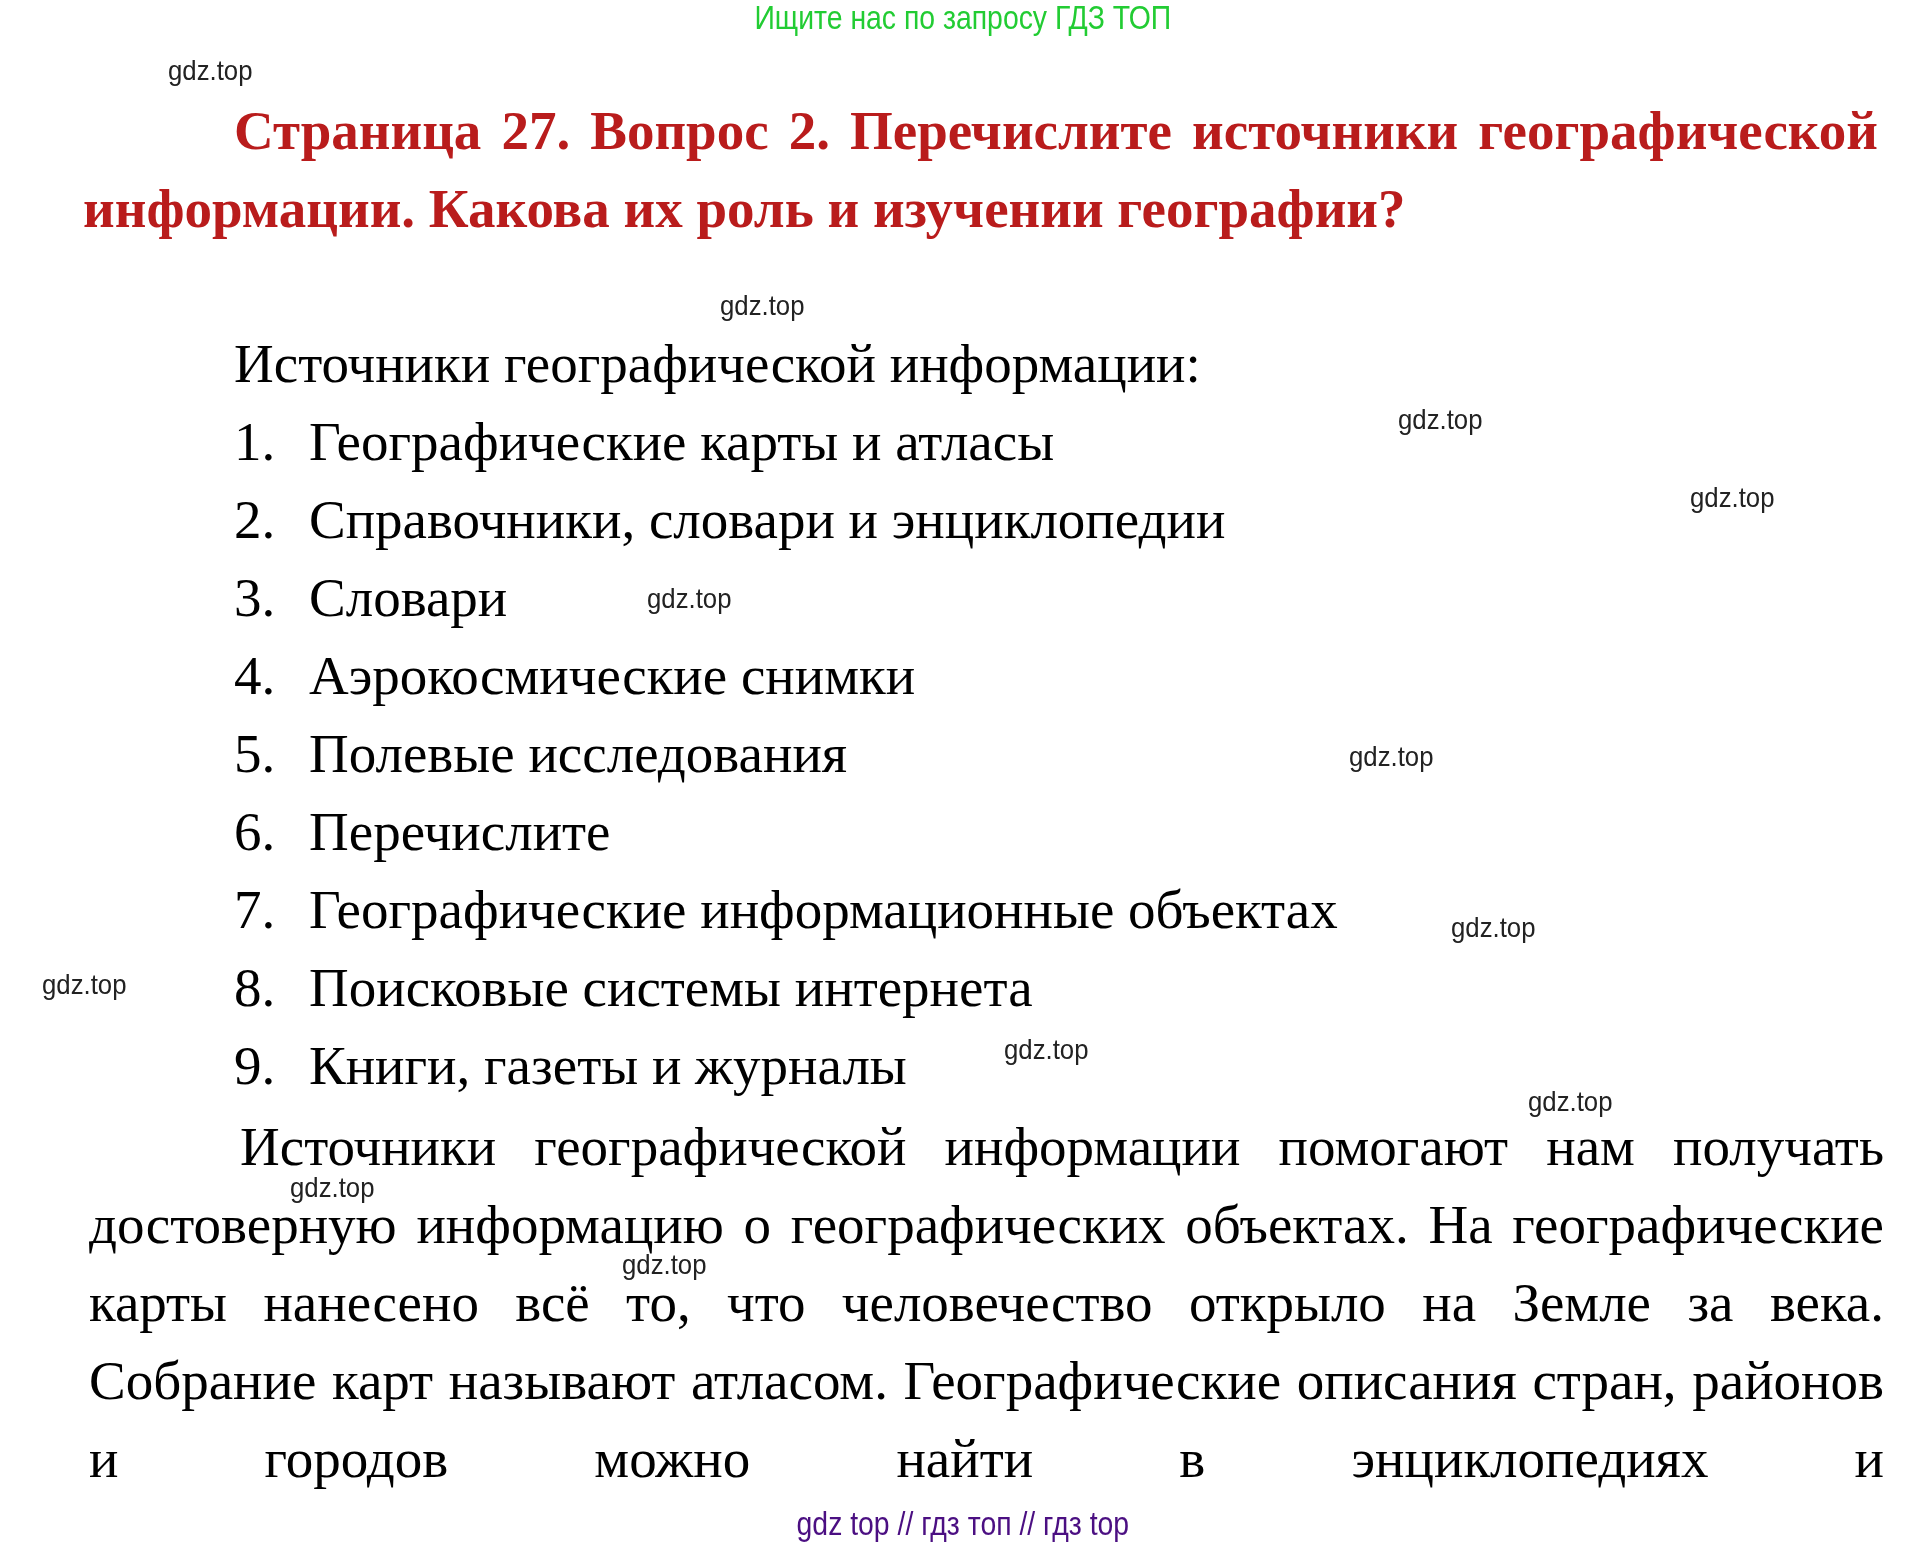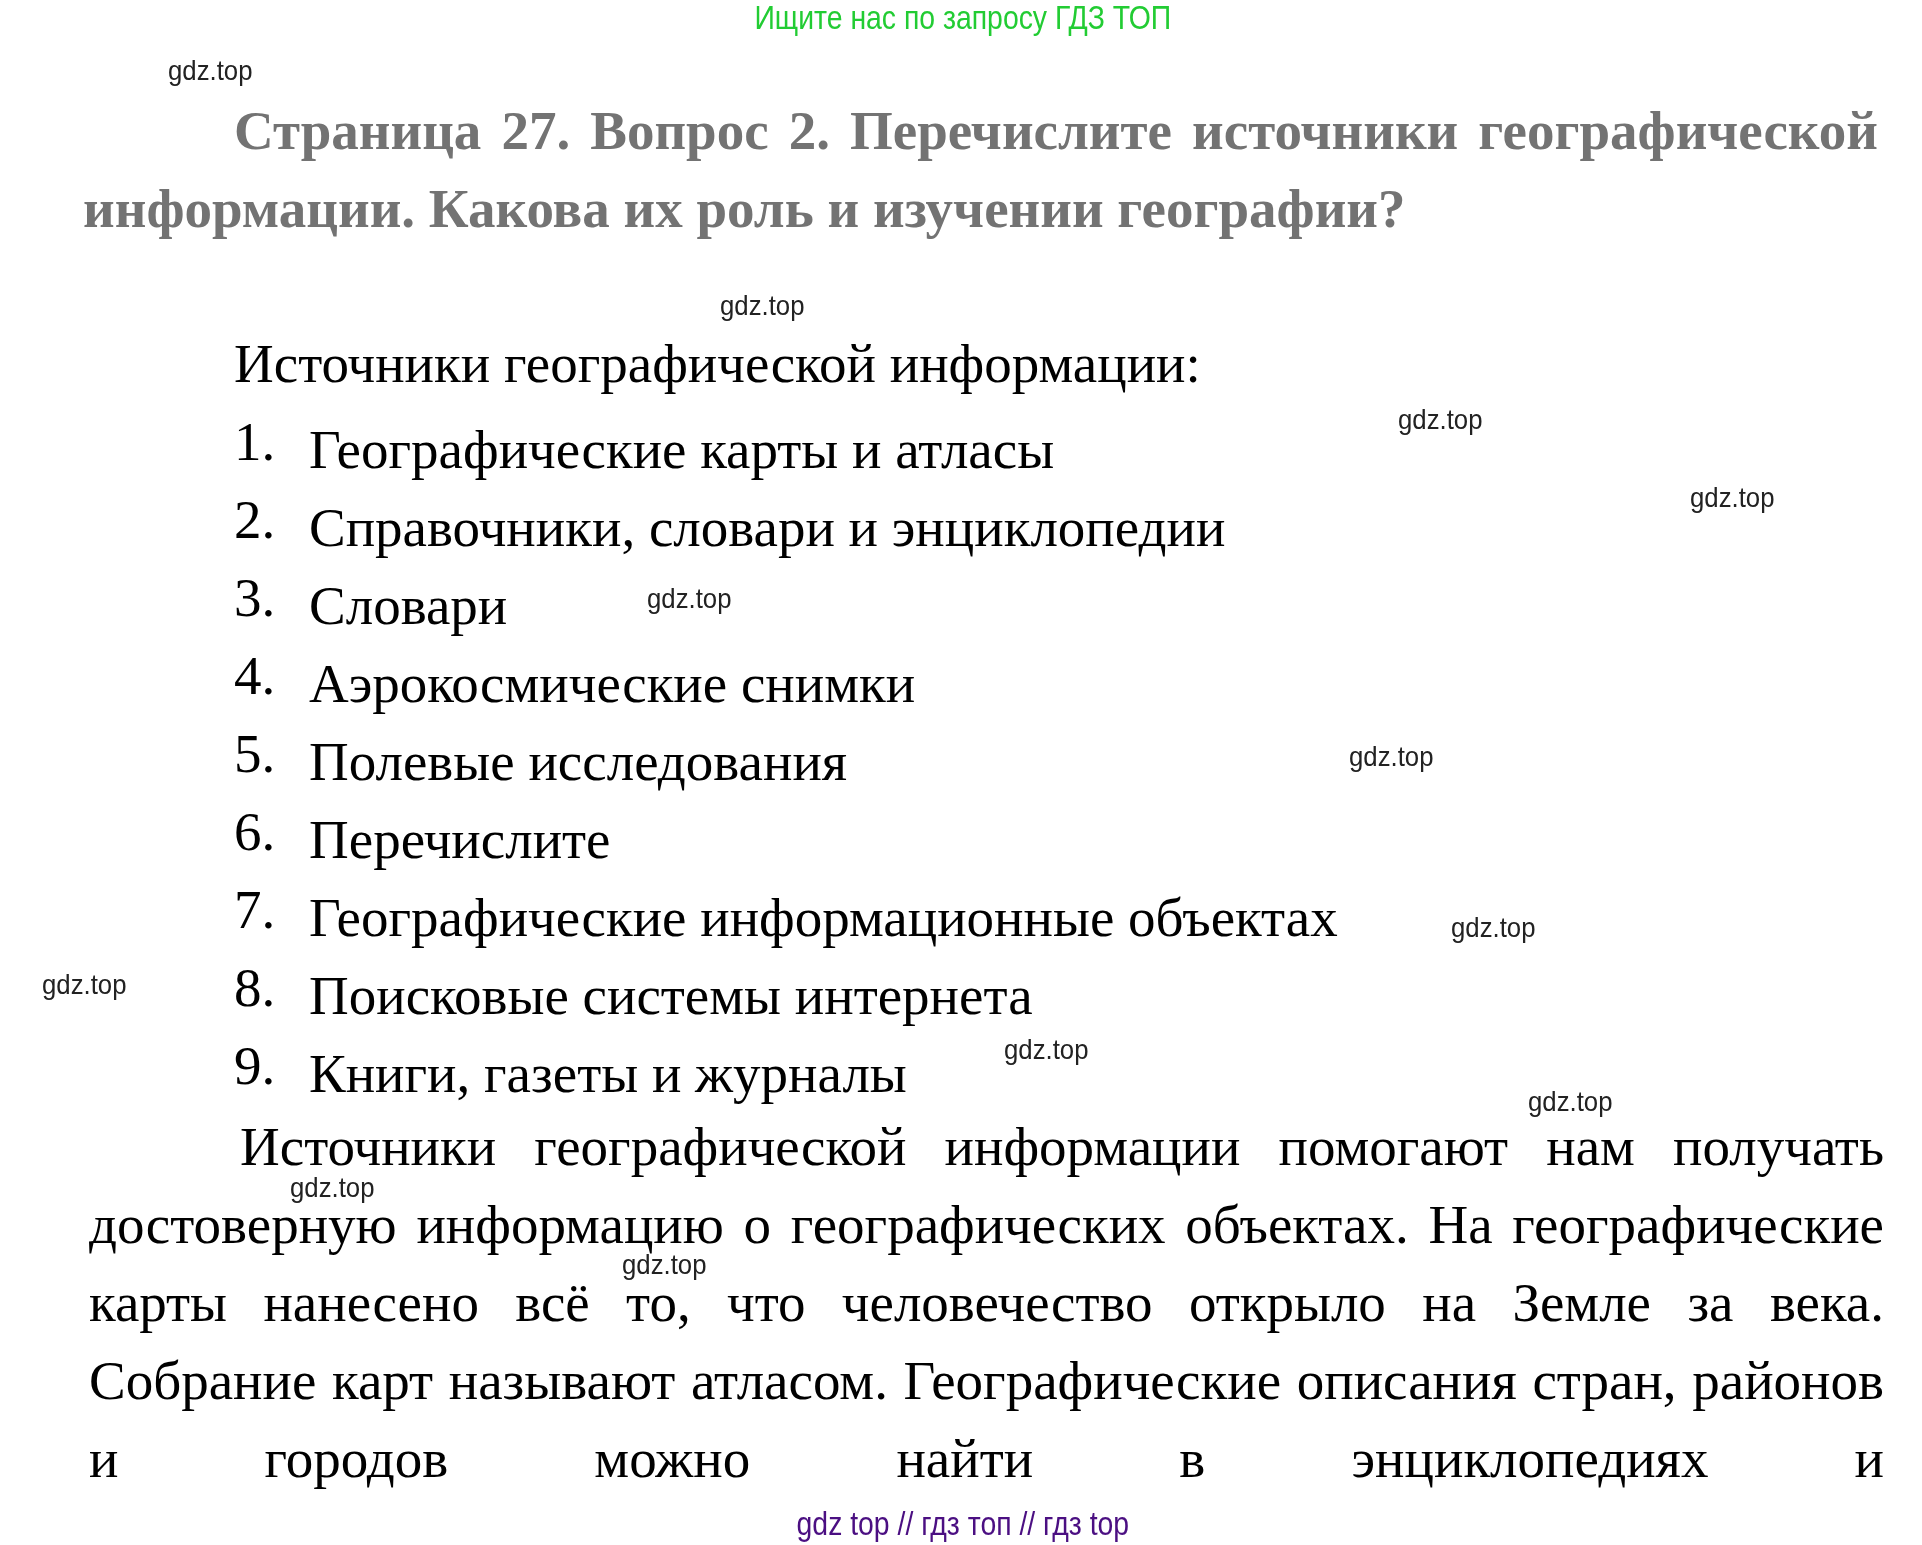--- a/index.html
+++ b/index.html
@@ -11,32 +11,32 @@
     transform: scaleX(0.86); transform-origin: 974px 0;
   }
   .wm {
     font-family: "Liberation Sans", sans-serif; font-size: 28px; line-height: 30px;
     color: #222222;
     transform: scaleX(0.92); transform-origin: 0 0;
   }
   .heading {
     left: 83px; top: 92px; width: 1795px;
     font-family: "Liberation Serif", serif; font-weight: bold;
-    font-size: 55px; line-height: 78px; color: #737373;
+    font-size: 55px; line-height: 78px; color: #b91c1c;
     text-align: justify; text-align-last: left;
     white-space: normal;
     text-indent: 151px;
     word-spacing: 0px;
   }
   .serif { font-family: "Liberation Serif", serif; font-size: 55px; line-height: 78px; color: #000; }
   .list-intro { left: 234px; top: 325px; }
   .list { left: 234px; top: 403px; margin: 0; padding: 0; list-style: none; }
   .list li { height: 78px; position: relative; }
   .list .num { position: absolute; left: 0; top: 0; }
-  .list .txt { position: absolute; left: 75px; top: 8px; }
+  .list .txt { position: absolute; left: 75px; top: 0; }
   .para {
     left: 83px; top: 1108px; width: 1795px;
     white-space: normal; text-align: justify; text-align-last: justify;
     text-indent: 151px;
     margin-left: 6px;
   }
   .footer {
     left: 0; width: 1922px; top: 1506px; text-align: center;
     font-family: "Liberation Sans", sans-serif; font-size: 33px; line-height: 36px;
     transform: scaleX(0.86); transform-origin: 974px 0;

